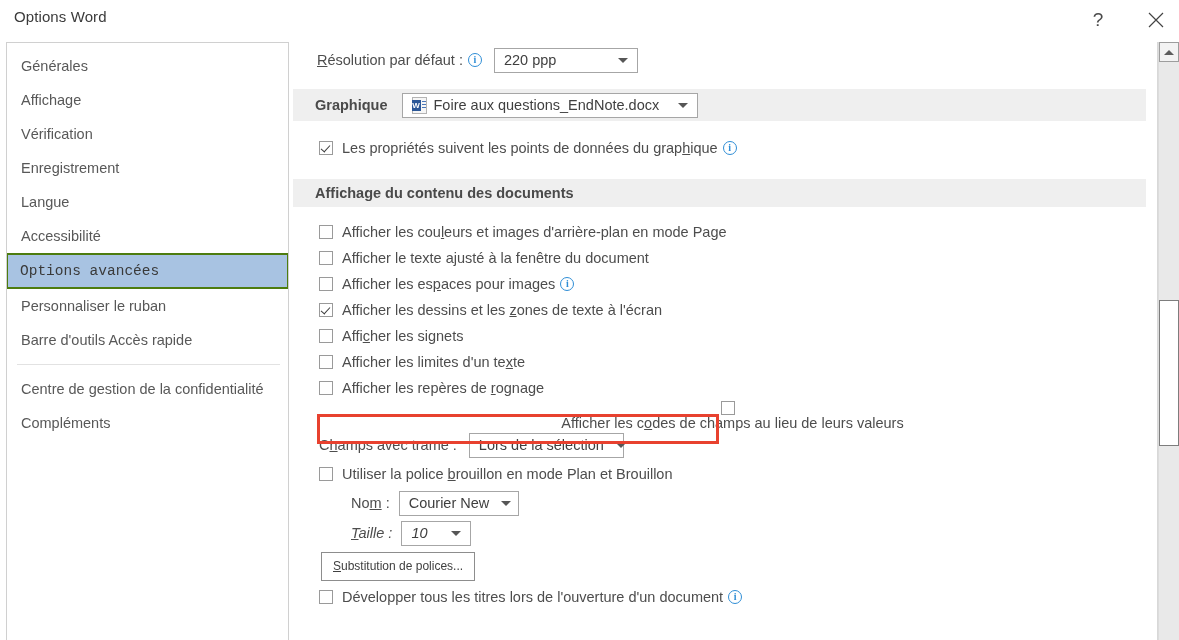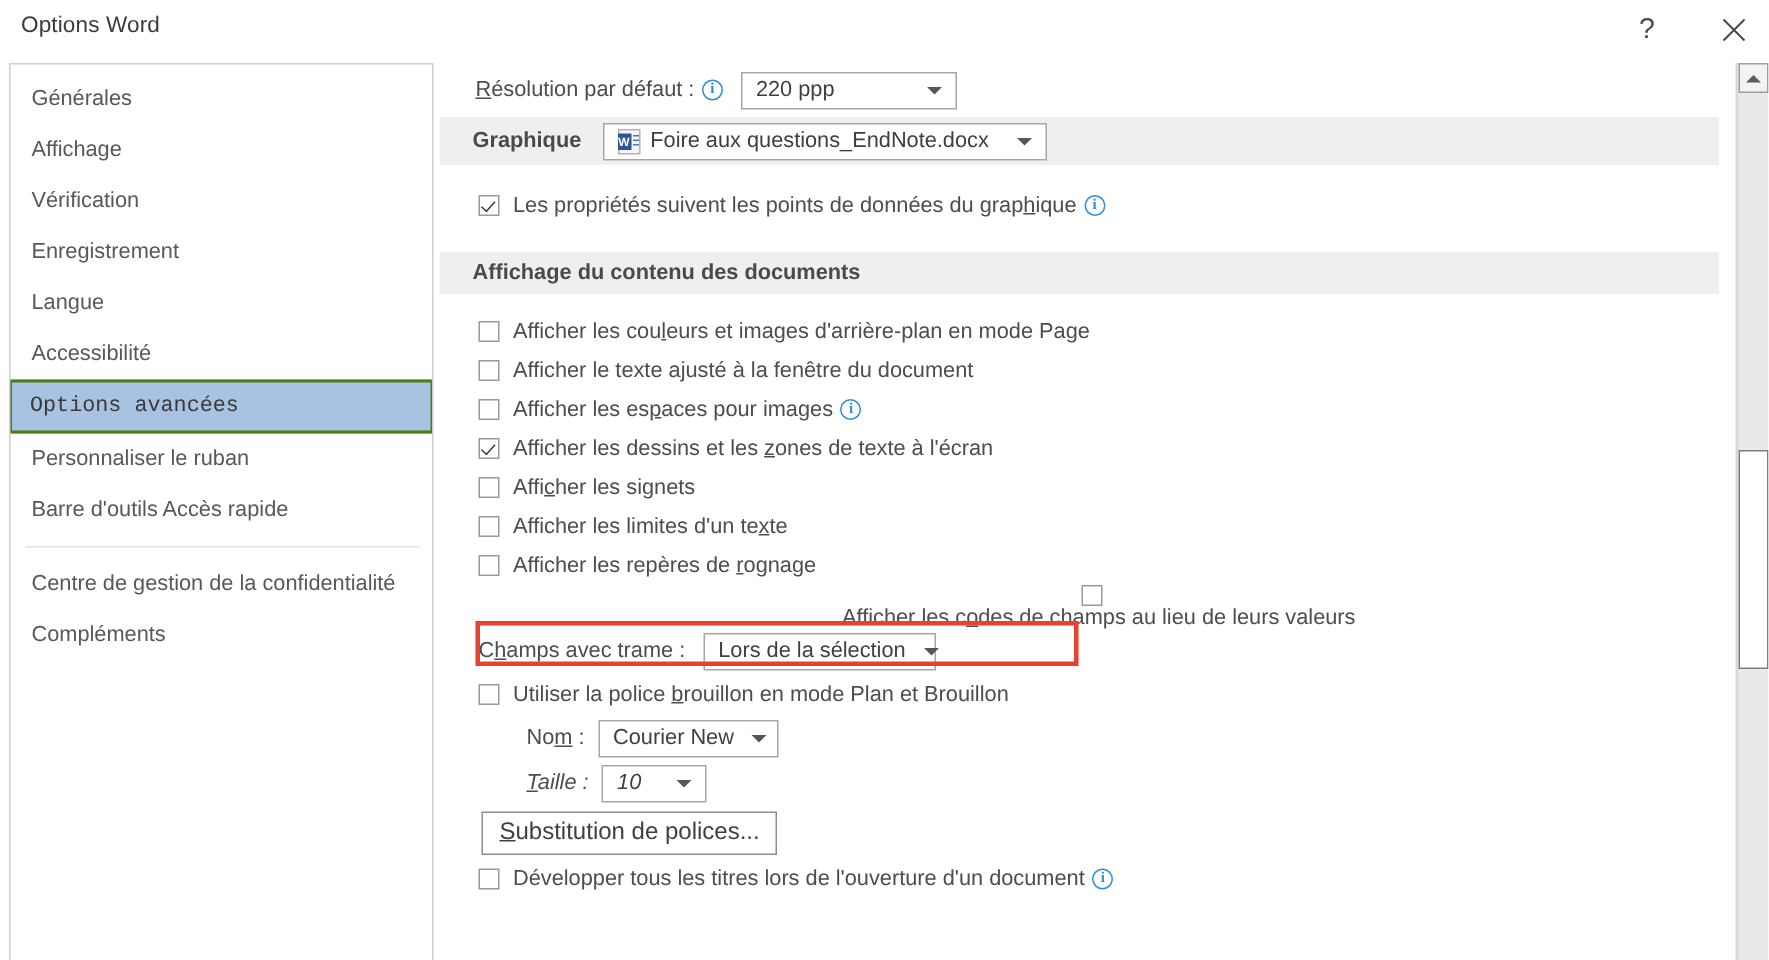--- a/index.html
+++ b/index.html
@@ -178,21 +178,21 @@
     display: block; height: 1px; background: #4a76b8; margin-bottom: 2px;
   }
 
   
   .pbtn {
     height: 29px;
     border: 1px solid #8d8d8d;
     background: #ffffff;
     display: inline-flex; align-items: center;
     padding: 0 11px;
-    font-size: 16px; color: #404040;
+    font-size: 12px; color: #404040;
     cursor: default;
   }
 
   
   .redbox {
     position: absolute;
     border: 3px solid #e8412f;
     pointer-events: none;
   }
 
@@ -289,21 +289,21 @@
         <span class="lbl"><u>R</u>ésolution par défaut :</span>
         <span class="info">i</span>
         <span class="combo" style="width:144px; margin-left:12px;">
           <span>220 ppp</span>
           <span class="caret">
               <i class="caret-glyph"></i>
             </span>
         </span>
       </div>
 
-      <div class="graph-band" style="">
+      <div class="graph-band" style="margin-top:11px;">
         <span class="lbl">Graphique</span>
         <span class="combo" style="width:296px; margin-left:14px;">
           <span class="doc-ico">
             <span class="sheet"></span>
             <span class="wbox">W</span>
             <span class="lines">
                 <i></i>
                 <i></i>
                 <i></i>
               </span>

